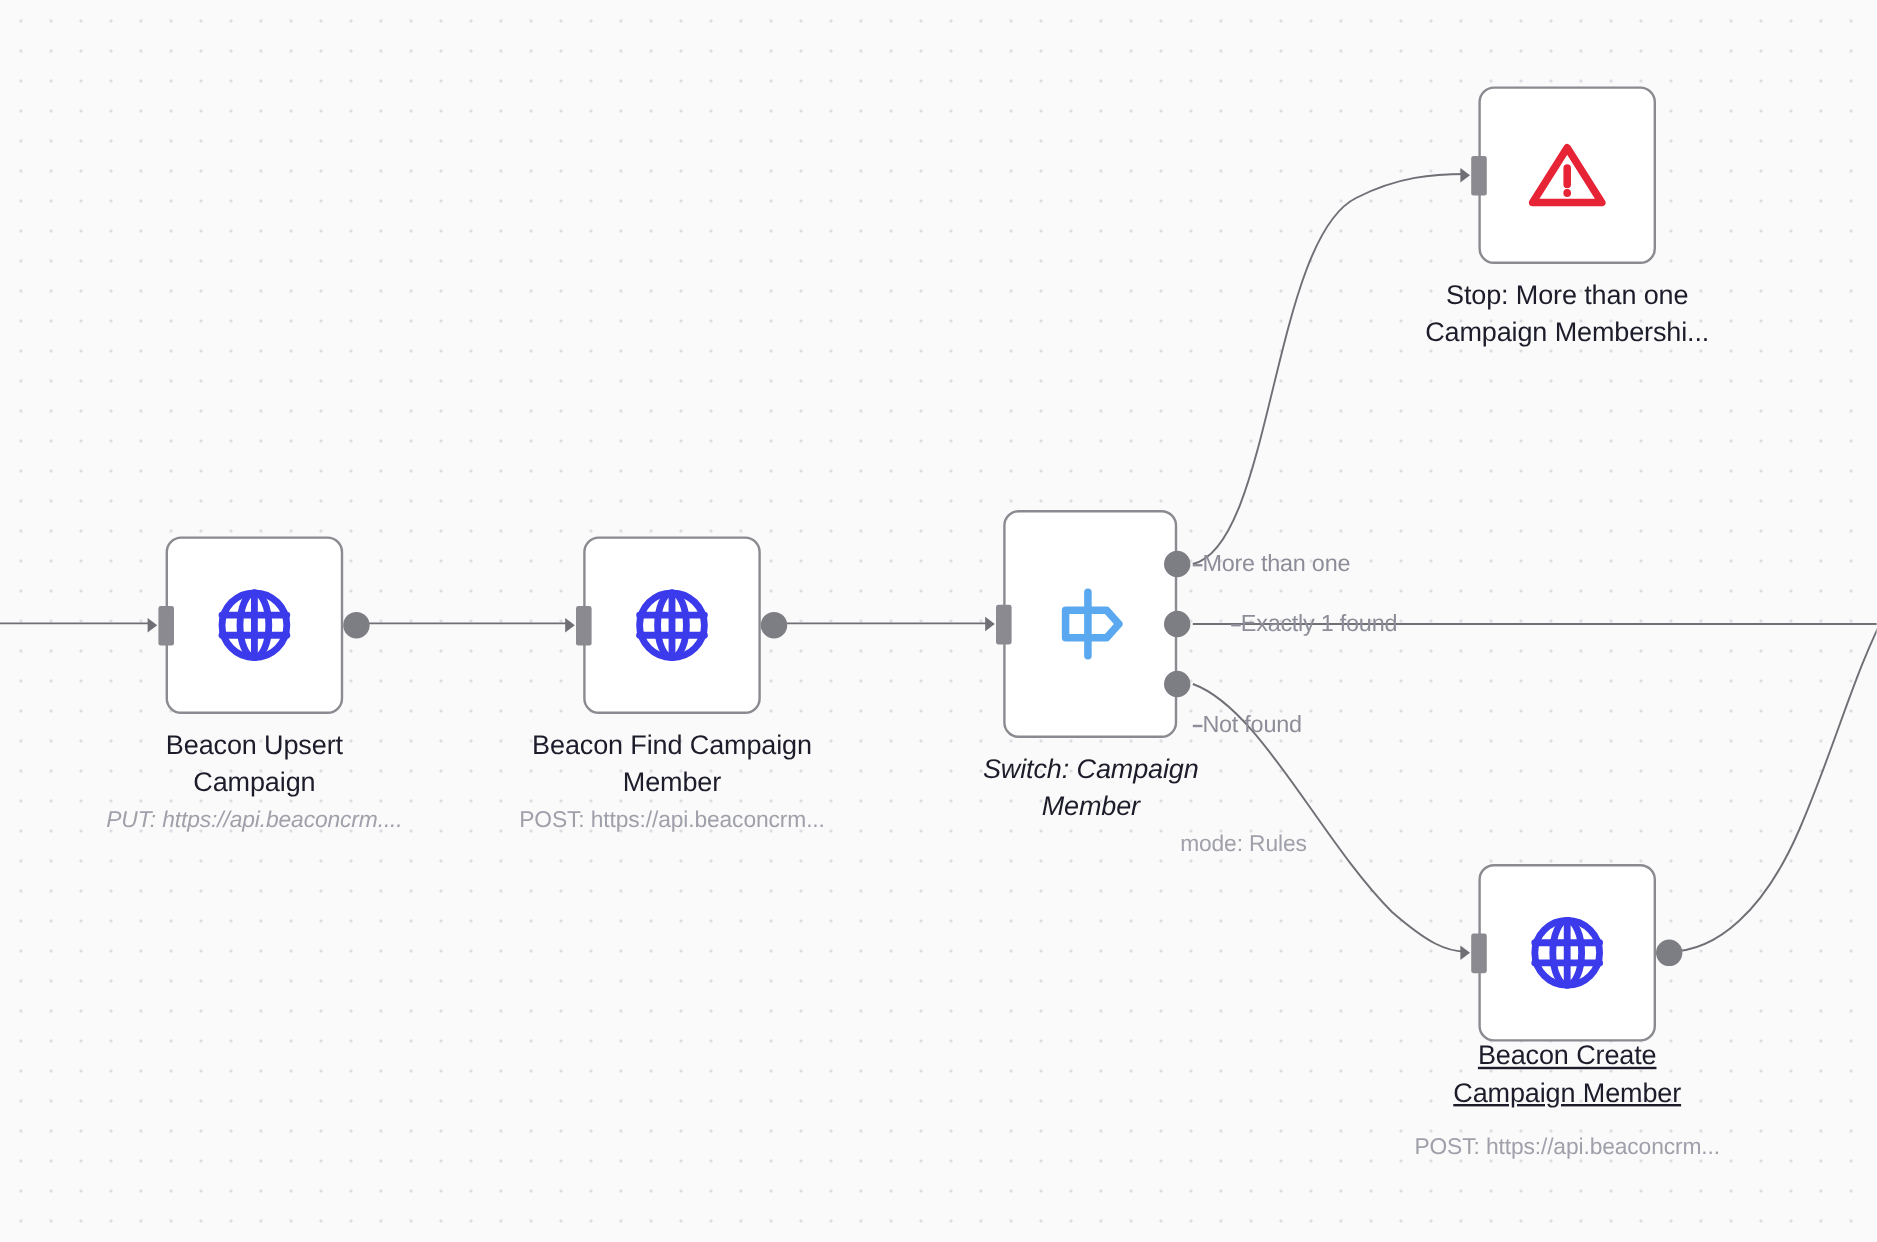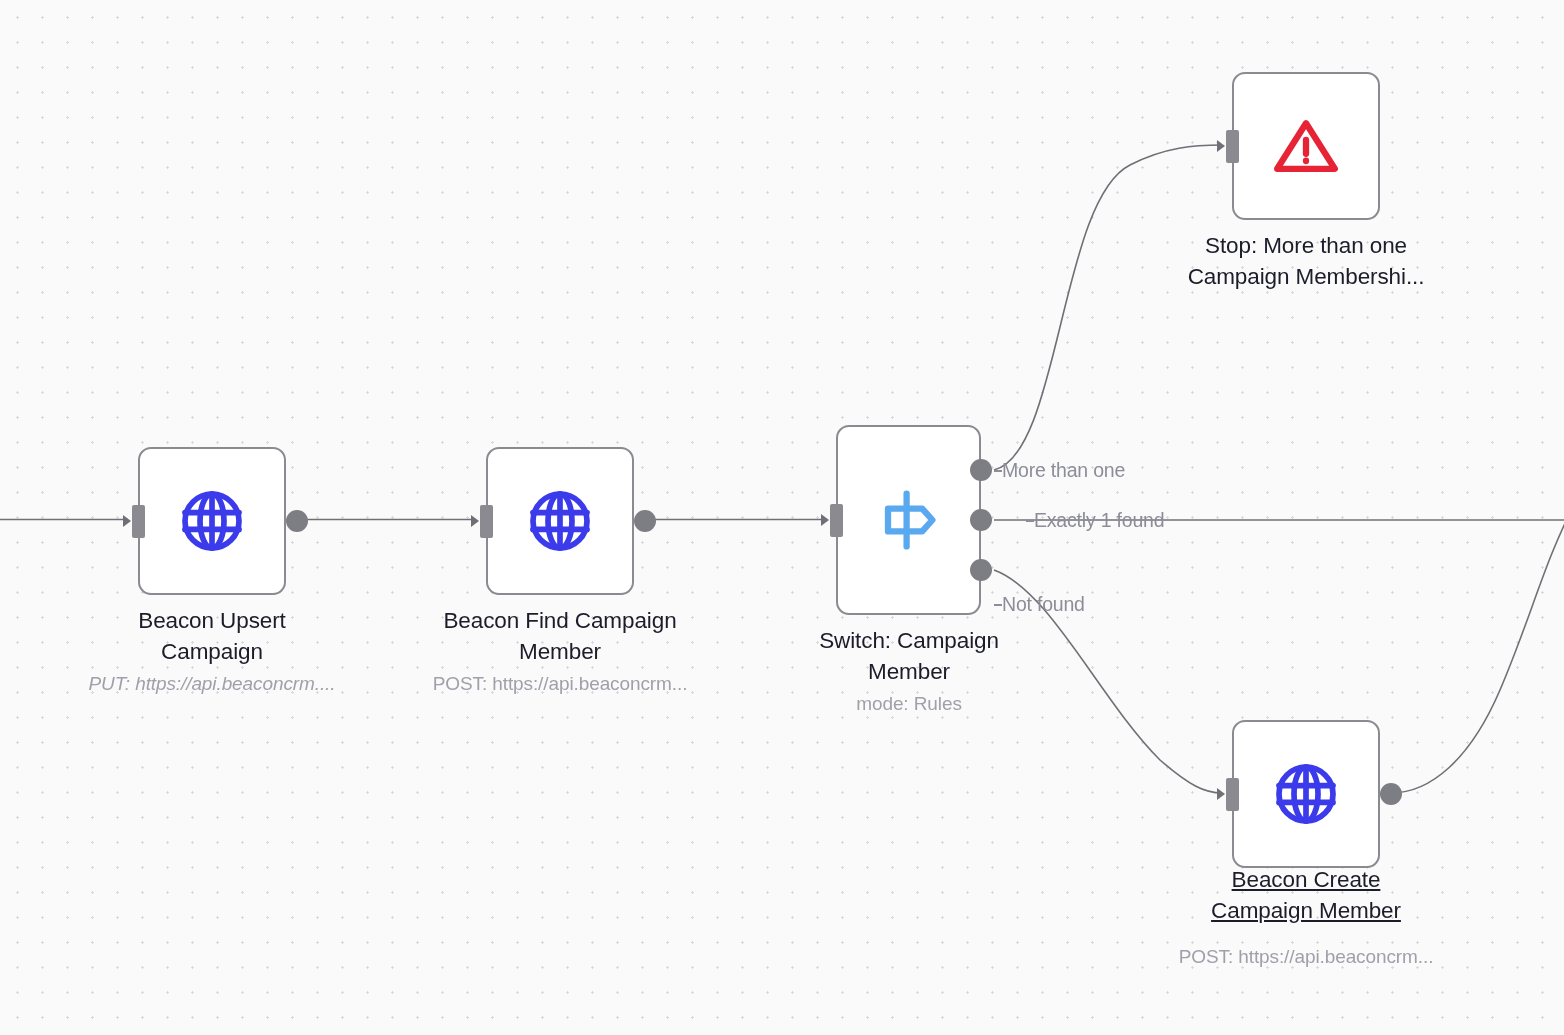--- a/index.html
+++ b/index.html
@@ -188,23 +188,23 @@
 
     <div class="port-out" style="left:134px; top:34px;"></div>
     <div class="port-label" style="left:166px; top:34px;">More than one</div>
 
     <div class="port-out" style="left:134px; top:84px;"></div>
     <div class="port-label" style="left:166px; top:84px;margin-left:32px;">Exactly 1 found</div>
 
     <div class="port-out" style="left:134px; top:134px;"></div>
     <div class="port-label" style="left:166px; top:134px;margin-top:34px;">Not found</div>
 
-    <div class="node-label" style="top:200px; left:-77px;">Switch: Campaign
+    <div class="node-label" style="top:200px; left:-77px;font-style:italic;">Switch: Campaign
 Member</div>
-    <div class="node-sub" style="top:266px; left:-107px;">mode: Rules</div>
+    <div class="node-sub" style="top:266px; left:-107px;text-align:right;">mode: Rules</div>
   </div>
 
   <div class="node" style="left:1232px; top:72px;">
     <div class="node-box">
       <span class="icon-wrap">
         <svg viewBox="0 0 24 24" width="72" height="72" fill="none" stroke="#e62435" stroke-width="2.1" stroke-linecap="round" stroke-linejoin="round">
           <path d="M12 4.4 L21.6 19.6 L2.4 19.6 Z"></path>
           <line x1="12" y1="10" x2="12" y2="14.6"></line>
           <line x1="12" y1="16.9" x2="12" y2="17.0"></line>
         </svg>

